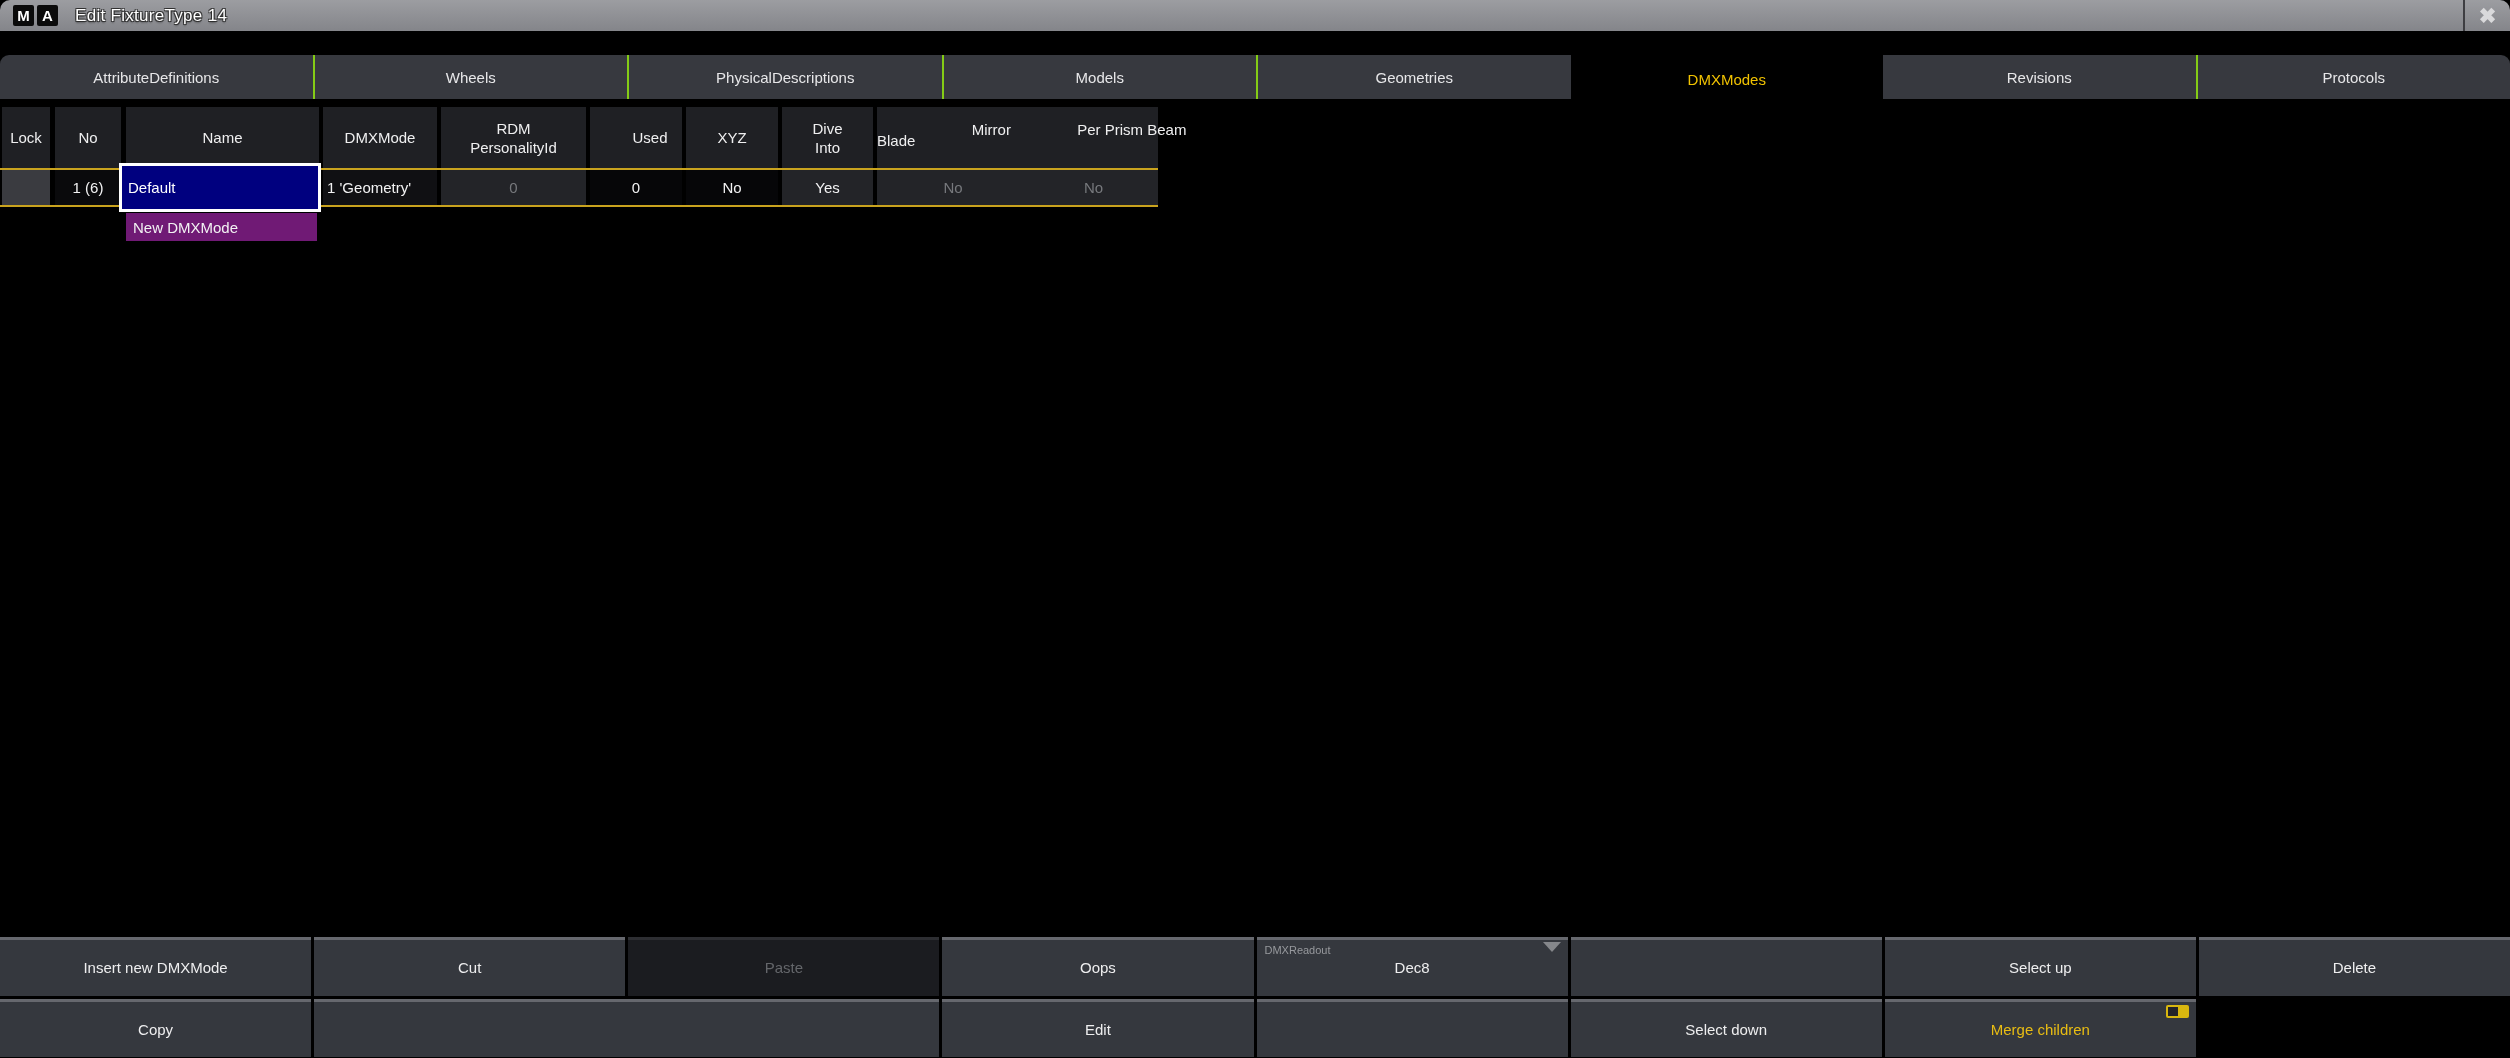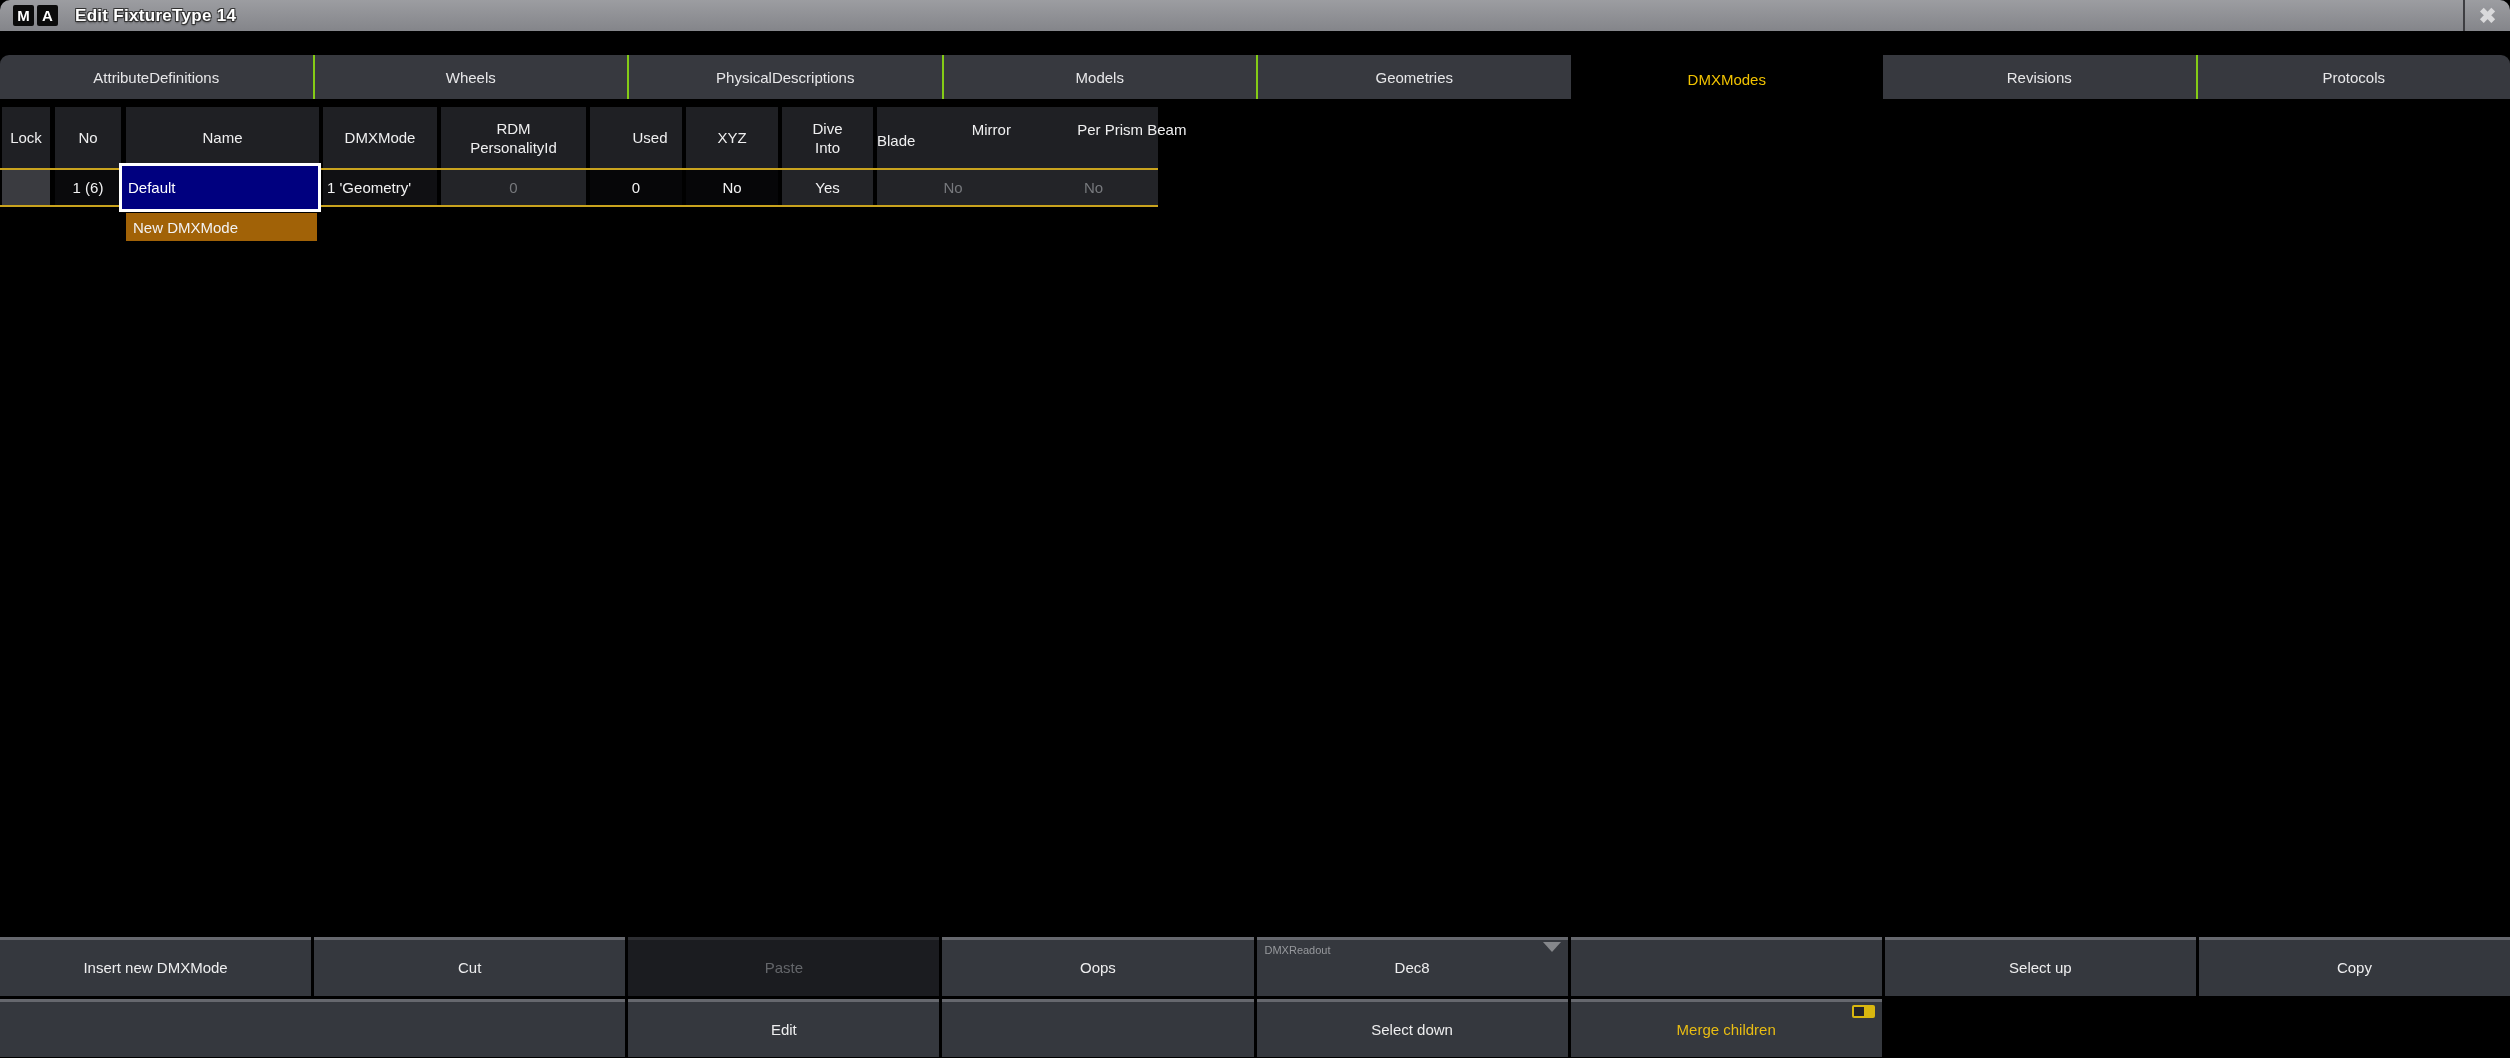--- a/index.html
+++ b/index.html
@@ -7,21 +7,21 @@
   body { width: 2510px; height: 1058px; font-family: "Liberation Sans", sans-serif; }
   .window { position: relative; width: 2510px; height: 1058px; background: #000; overflow: hidden; }
 
   
   .titlebar { position: absolute; top: 0; left: 0; width: 2510px; height: 31px;
     background: linear-gradient(#9c9da1, #84858a); border-radius: 10px 10px 0 0;
     display: flex; align-items: center; }
   .logo { display: flex; gap: 3px; margin-left: 13px; }
   .logo-box { width: 21px; height: 21px; background: #0b0b0b; color: #fff; font-weight: bold;
     font-size: 15px; display: flex; align-items: center; justify-content: center; border-radius: 2px; }
-  .title { margin-left: 17px; color: #fff; font-weight: bold; font-size: 17px; letter-spacing: .3px;
+  .title { margin-left: 17px; color: #fff; font-weight: normal; font-size: 17px; letter-spacing: .3px;
     text-shadow: -1px -1px 0 rgba(45,45,45,.85), 1px -1px 0 rgba(45,45,45,.85),
                  -1px 1px 0 rgba(45,45,45,.85), 1px 1px 0 rgba(45,45,45,.85), 0 2px 2px rgba(0,0,0,.4); }
   .close-sep { position: absolute; right: 45px; top: 0; width: 2px; height: 31px; background: #3e3e42; }
   .close-btn { position: absolute; right: 0; top: 0; width: 45px; height: 31px; display: flex;
     align-items: center; justify-content: center; color: #d9d9db; font-size: 21px; font-weight: bold; cursor: pointer; }
 
   
   .tabbar { position: absolute; top: 55px; left: 0; width: 2510px; height: 44px; display: flex; }
   .tab { flex: 1; background: #37393f; color: #e7e7e9; font-size: 15px; display: flex;
     align-items: center; justify-content: center; border-right: 2px solid #84cc16; cursor: pointer; }
@@ -60,21 +60,21 @@
   .r-rdm  { left: 441px; width: 145px; background: #232428; color: #77797d; }
   .r-used { left: 590px; width: 92px; background: #060608; }
   .r-xyz  { left: 686px; width: 92px; background: #060608; }
   .r-dive { left: 782px; width: 91px; background: #232428; }
   .r-mirror { left: 877px; width: 152px; background: #232428; color: #77797d; }
   .r-ppb  { left: 1029px; width: 129px; background: #232428; color: #77797d; }
   .edit-box { position: absolute; left: 119px; top: 56px; width: 202px; height: 49px;
     background: #00007f; border: 3px solid #fff; color: #fff; font-size: 15px;
     font-family: "Liberation Sans", sans-serif; padding: 0 0 0 6px; outline: none; }
   .suggestion { position: absolute; left: 126px; top: 106px; width: 191px; height: 28px;
-    background: #a16207; color: #f2f2f3; font-size: 15px; display: flex; align-items: center;
+    background: #701a75; color: #f2f2f3; font-size: 15px; display: flex; align-items: center;
     padding-left: 7px; cursor: pointer; }
 
   
   .buttonbar { position: absolute; left: 0; top: 937px; width: 2510px; height: 120px;
     display: grid; grid-template-columns: repeat(8, 1fr); grid-template-rows: 1fr 1fr;
     gap: 3px; background: #000; }
   .btn { position: relative; background: #35383e; border-top: 3px solid #66686e; color: #eeeeef;
     font-size: 15px; display: flex; align-items: center; justify-content: center; cursor: pointer; }
   .btn.disabled { background: #1b1c20; border-top-color: #2d2e32; color: #64666a; cursor: default; }
   .btn.yellow { color: #e9bd13; }
@@ -156,20 +156,21 @@
     <div class="btn disabled">Paste</div>
     <div class="btn">Oops</div>
     <div class="btn">
       <span class="combo-label">DMXReadout</span>
       <span>Dec8</span>
       <span class="combo-arrow"></span>
     </div>
     <div class="btn"></div>
     <div class="btn">Select up</div>
 
+    <div class="btn">Delete</div>
     <div class="btn">Copy</div>
     <div class="btn wide"></div>
     <div class="btn">Edit</div>
     <div class="btn"></div>
     <div class="btn">Select down</div>
     <div class="btn yellow">
       <span>Merge children</span>
       <span class="toggle"></span>
     </div>
   </div>

